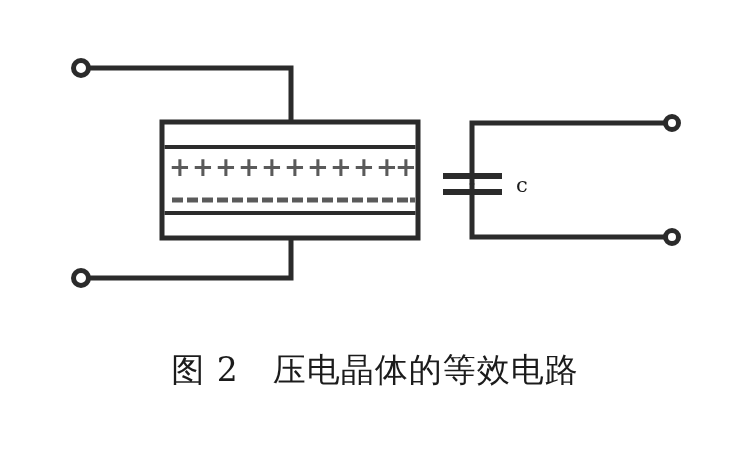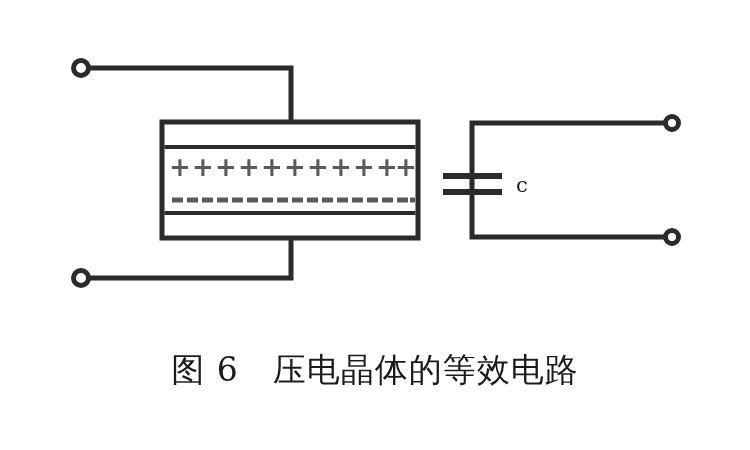--- a/index.html
+++ b/index.html
@@ -122,15 +122,15 @@
     <g>
       <circle cx="672" cy="123" r="6.5" fill="#ffffff" stroke="#2b2b2b" stroke-width="5"></circle>
     </g>
 
     <g>
       <circle cx="672" cy="237" r="6.5" fill="#ffffff" stroke="#2b2b2b" stroke-width="5"></circle>
     </g>
 
   </svg>
 
-  <div class="caption">图 6　压电晶体的等效电路</div>
+  <div class="caption">图 2　压电晶体的等效电路</div>
 
 </div>
 
 </body></html>

